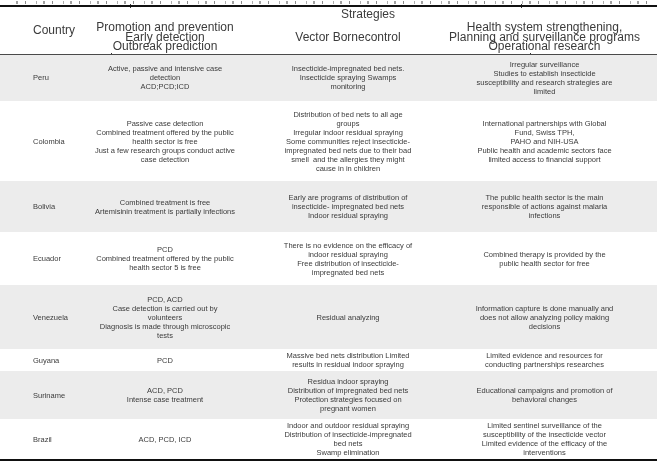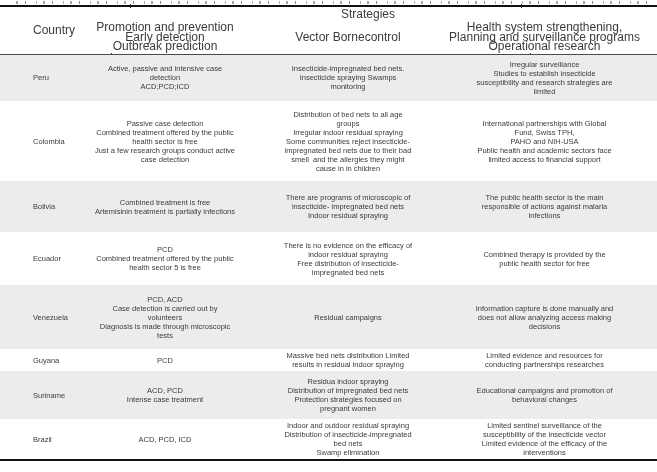--- a/index.html
+++ b/index.html
@@ -117,21 +117,21 @@
       <td class="health-cell">International partnerships with Global
 Fund, Swiss TPH,
 PAHO and NIH-USA
 Public health and academic sectors face
 limited access to financial support</td>
     </tr>
         <tr class="shaded">
       <td class="country-cell">Bolivia</td>
       <td class="prevention-cell">Combined treatment is free
 Artemisinin treatment is partially infections</td>
-      <td class="vector-cell">There are programs of microscopic of
+      <td class="vector-cell">Early are programs of distribution of
 insecticide- impregnated bed nets
 Indoor residual spraying</td>
       <td class="health-cell">The public health sector is the main
 responsible of actions against malaria
 infections</td>
     </tr>
         <tr>
       <td class="country-cell">Ecuador</td>
       <td class="prevention-cell">PCD
 Combined treatment offered by the public
@@ -143,23 +143,23 @@
       <td class="health-cell">Combined therapy is provided by the
 public health sector for free</td>
     </tr>
         <tr class="shaded">
       <td class="country-cell">Venezuela</td>
       <td class="prevention-cell">PCD, ACD
 Case detection is carried out by
 volunteers
 Diagnosis is made through microscopic
 tests</td>
-      <td class="vector-cell">Residual campaigns</td>
+      <td class="vector-cell">Residual analyzing</td>
       <td class="health-cell">Information capture is done manually and
-does not allow analyzing access making
+does not allow analyzing policy making
 decisions</td>
     </tr>
         <tr>
       <td class="country-cell">Guyana</td>
       <td class="prevention-cell">PCD</td>
       <td class="vector-cell">Massive bed nets distribution Limited
 results in residual indoor spraying</td>
       <td class="health-cell">Limited evidence and resources for
 conducting partnerships researches</td>
     </tr>

